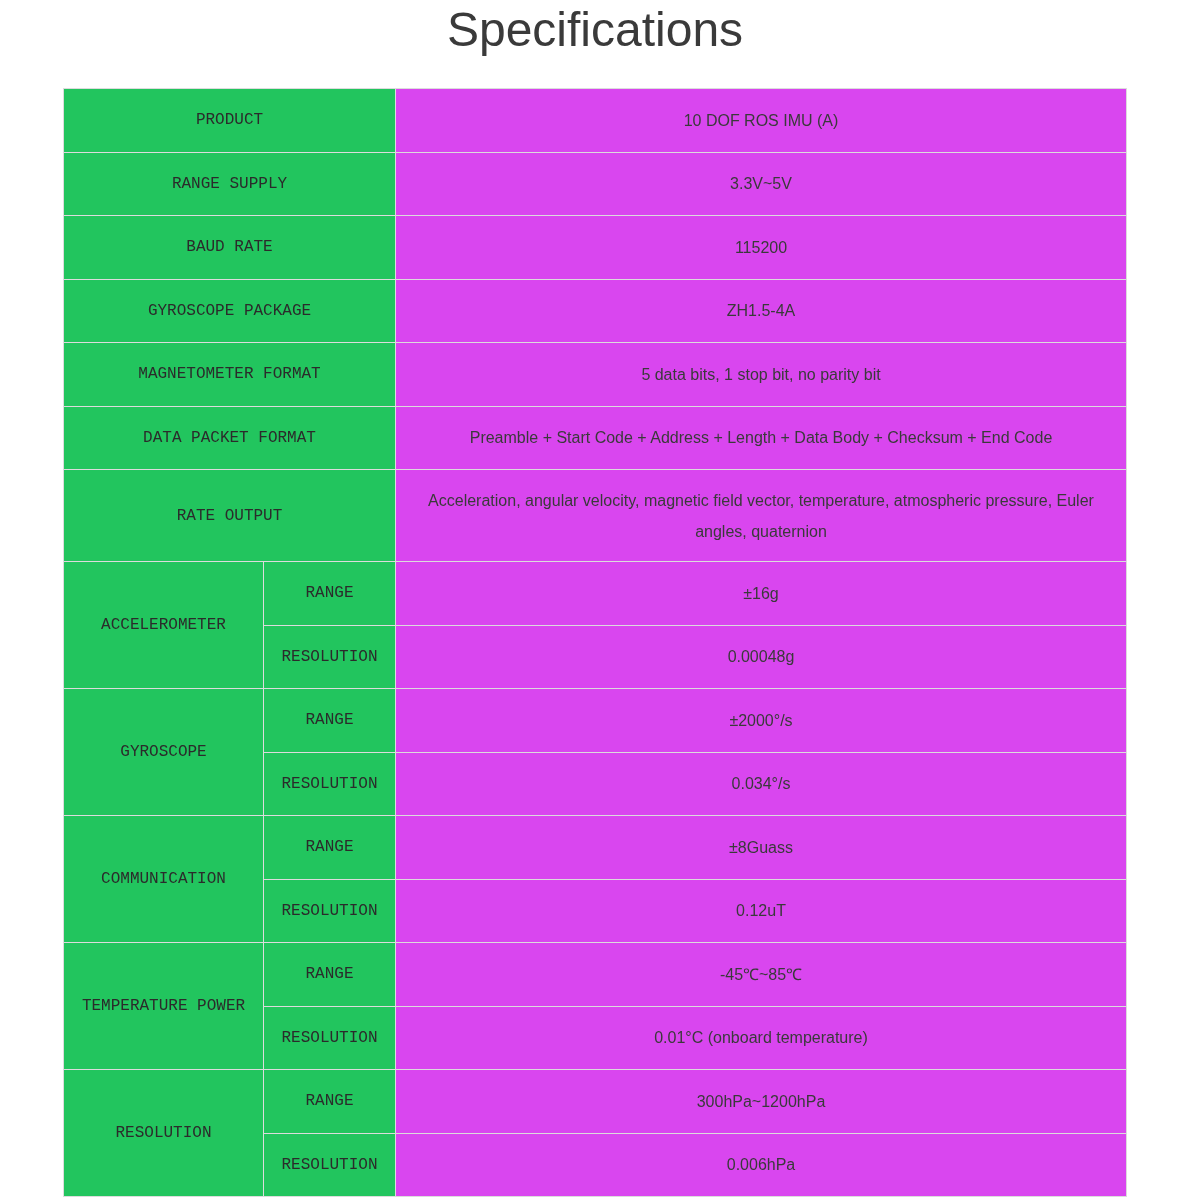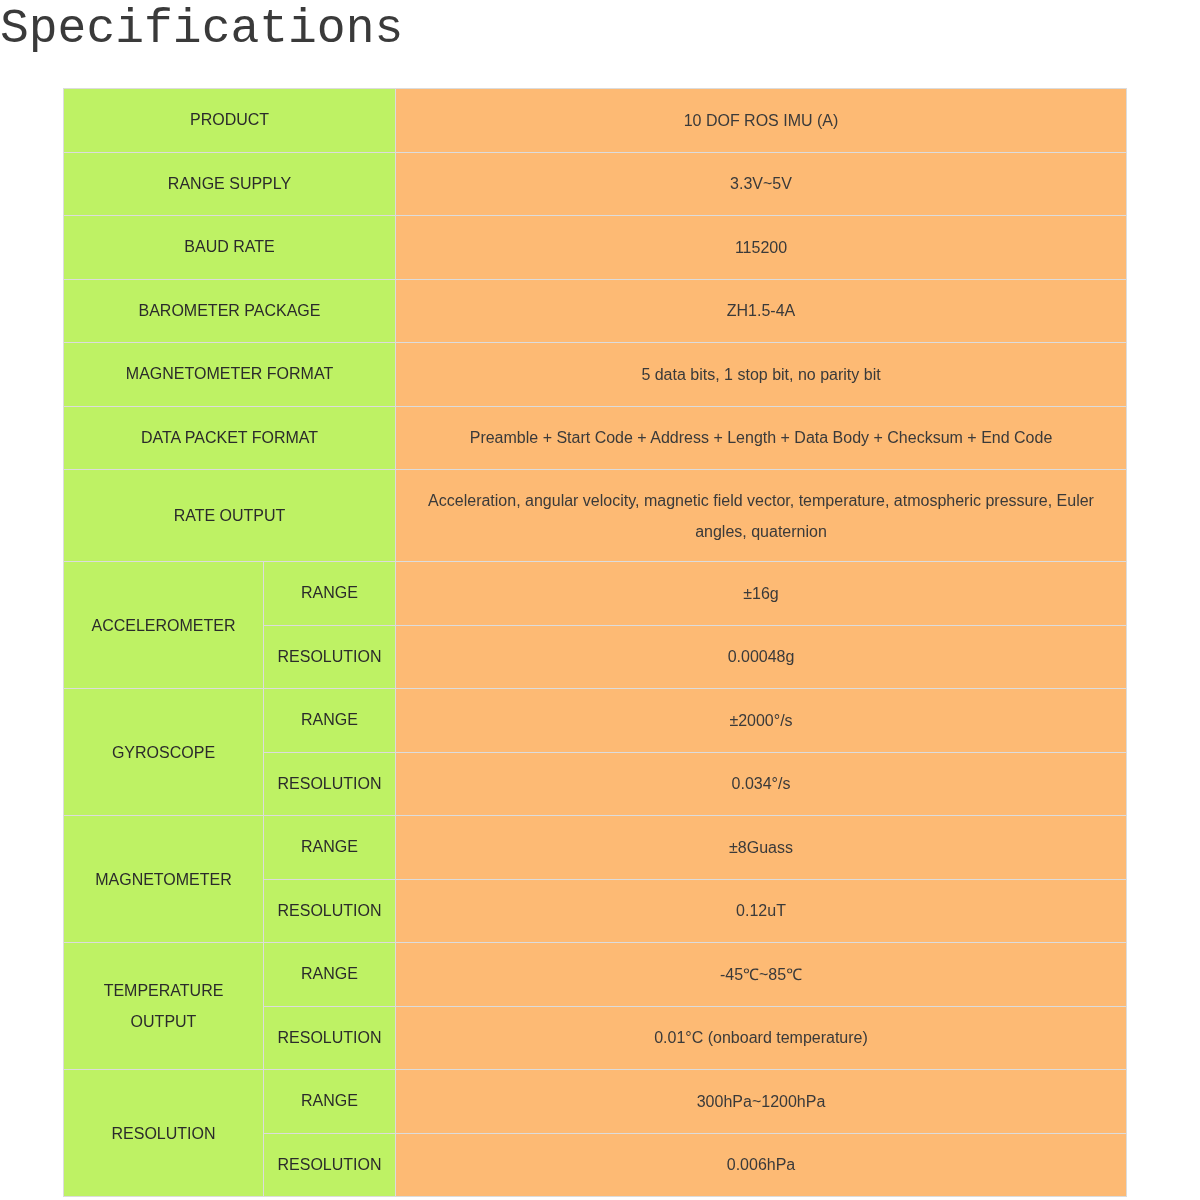--- a/index.html
+++ b/index.html
@@ -1,21 +1,21 @@
 <!DOCTYPE html>
 <html><head>
 <meta charset="utf-8">
 <style>
   html, body { margin:0; padding:0; background:#ffffff; }
   body { width:1200px; height:1200px; position:relative; overflow:hidden; font-family:"Liberation Sans", sans-serif; color:#333; }
-  .title { position:absolute; top:2px; left:0; width:1190px; text-align:left; font-size:48px; color:#3a3a3a; font-family:Liberation Mono, monospace; }
+  .title { position:absolute; top:2px; left:0; width:1190px; text-align:center; font-size:48px; color:#3a3a3a; font-family:Liberation Sans, sans-serif; }
   table { position:absolute; left:63px; top:88px; width:1064px; border-collapse:collapse; table-layout:fixed; }
   td { border:1px solid #dcdcdc; text-align:center; vertical-align:middle; font-size:16px; padding:0 10px; }
-  td.lbl { background:#bef264; color:#2b2b2b; }
-  td.val { background:#fdba74; color:#3a3a3a; line-height:31px; }
+  td.lbl { background:#22c55e; color:#2b2b2b;font-family:Liberation Mono, monospace; }
+  td.val { background:#d946ef; color:#3a3a3a; line-height:31px; }
   tr { height:63.5px; }
   tr.tall { height:92px; }
   .grp { line-height:31px; }
 </style>
 </head>
 <body>
 
 <div class="title">Specifications</div>
 
 <table>
@@ -31,21 +31,21 @@
       </tr>
   <tr>
         <td class="lbl" colspan="2">RANGE SUPPLY</td>
         <td class="val">3.3V~5V</td>
       </tr>
   <tr>
         <td class="lbl" colspan="2">BAUD RATE</td>
         <td class="val">115200</td>
       </tr>
   <tr>
-        <td class="lbl" colspan="2">BAROMETER PACKAGE</td>
+        <td class="lbl" colspan="2">GYROSCOPE PACKAGE</td>
         <td class="val">ZH1.5-4A</td>
       </tr>
   <tr>
         <td class="lbl" colspan="2">MAGNETOMETER FORMAT</td>
         <td class="val">5 data bits, 1 stop bit, no parity bit</td>
       </tr>
   <tr>
         <td class="lbl" colspan="2">DATA PACKET FORMAT</td>
         <td class="val">Preamble + Start Code + Address + Length + Data Body + Checksum + End Code</td>
       </tr>
@@ -68,31 +68,31 @@
         <td class="lbl grp" rowspan="2">GYROSCOPE</td>
         <td class="lbl">RANGE</td>
         <td class="val">±2000°/s</td>
       </tr>
   <tr>
         <td class="lbl">RESOLUTION</td>
         <td class="val">0.034°/s</td>
       </tr>
 
   <tr>
-        <td class="lbl grp" rowspan="2">MAGNETOMETER</td>
+        <td class="lbl grp" rowspan="2">COMMUNICATION</td>
         <td class="lbl">RANGE</td>
         <td class="val">±8Guass</td>
       </tr>
   <tr>
         <td class="lbl">RESOLUTION</td>
         <td class="val">0.12uT</td>
       </tr>
 
   <tr>
-        <td class="lbl grp" rowspan="2">TEMPERATURE OUTPUT</td>
+        <td class="lbl grp" rowspan="2">TEMPERATURE POWER</td>
         <td class="lbl">RANGE</td>
         <td class="val">-45℃~85℃</td>
       </tr>
   <tr>
         <td class="lbl">RESOLUTION</td>
         <td class="val">0.01°C (onboard temperature)</td>
       </tr>
 
   <tr>
         <td class="lbl grp" rowspan="2">RESOLUTION</td>

